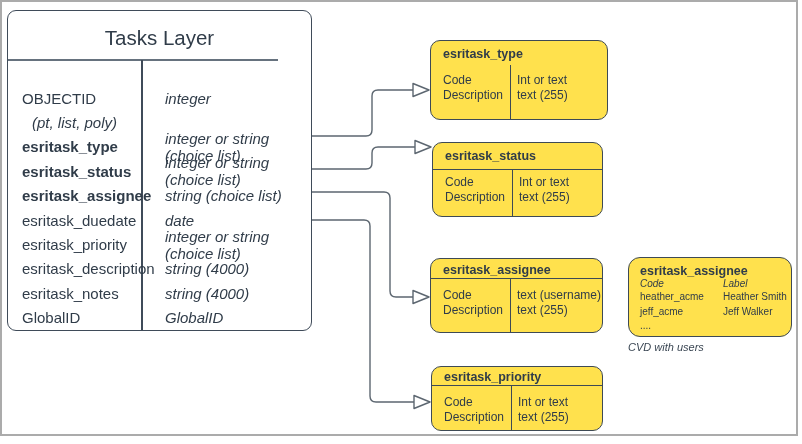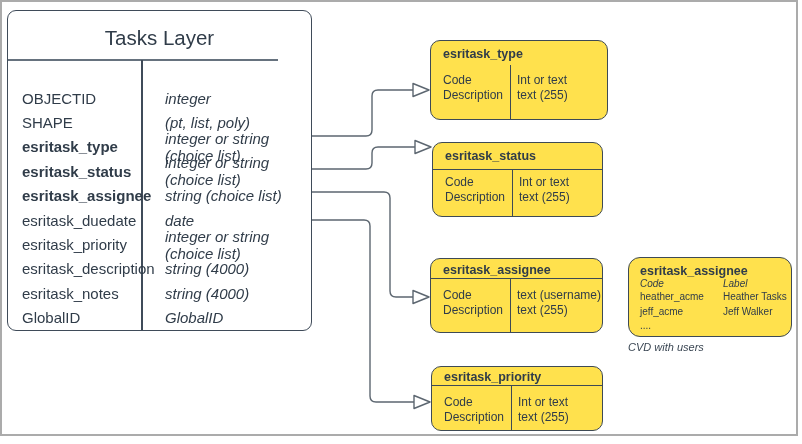--- a/index.html
+++ b/index.html
@@ -107,21 +107,20 @@
   <div id="tasks-node">
     <div id="tasks-title">Tasks Layer</div>
     <div id="tasks-title-divider"></div>
     <div id="tasks-col-divider"></div>
     <div id="tasks-rows">
       <div class="trow">
           <div class="fname">OBJECTID</div>
           <div class="ftype">integer</div>
         </div>
       <div class="trow">
-          <div class="fname">SHAPE</div>
           <div class="ftype">(pt, list, poly)</div>
         </div>
       <div class="trow b">
           <div class="fname">esritask_type</div>
           <div class="ftype">integer or string (choice list)</div>
         </div>
       <div class="trow b">
           <div class="fname">esritask_status</div>
           <div class="ftype">integer or string (choice list)</div>
         </div>
@@ -209,21 +208,21 @@
   </div>
 
   <div id="cvd-box">
     <div id="cvd-title">esritask_assignee</div>
     <div class="cvd-row hdr">
       <div class="c1">Code</div>
         <div>Label</div>
     </div>
     <div class="cvd-row">
       <div class="c1">heather_acme</div>
-        <div>Heather Tasks</div>
+        <div>Heather Smith</div>
     </div>
     <div class="cvd-row">
       <div class="c1">jeff_acme</div>
         <div>Jeff Walker</div>
     </div>
     <div class="cvd-row">
       <div class="c1">....</div>
     </div>
   </div>
   <div id="cvd-caption">CVD with users</div>

